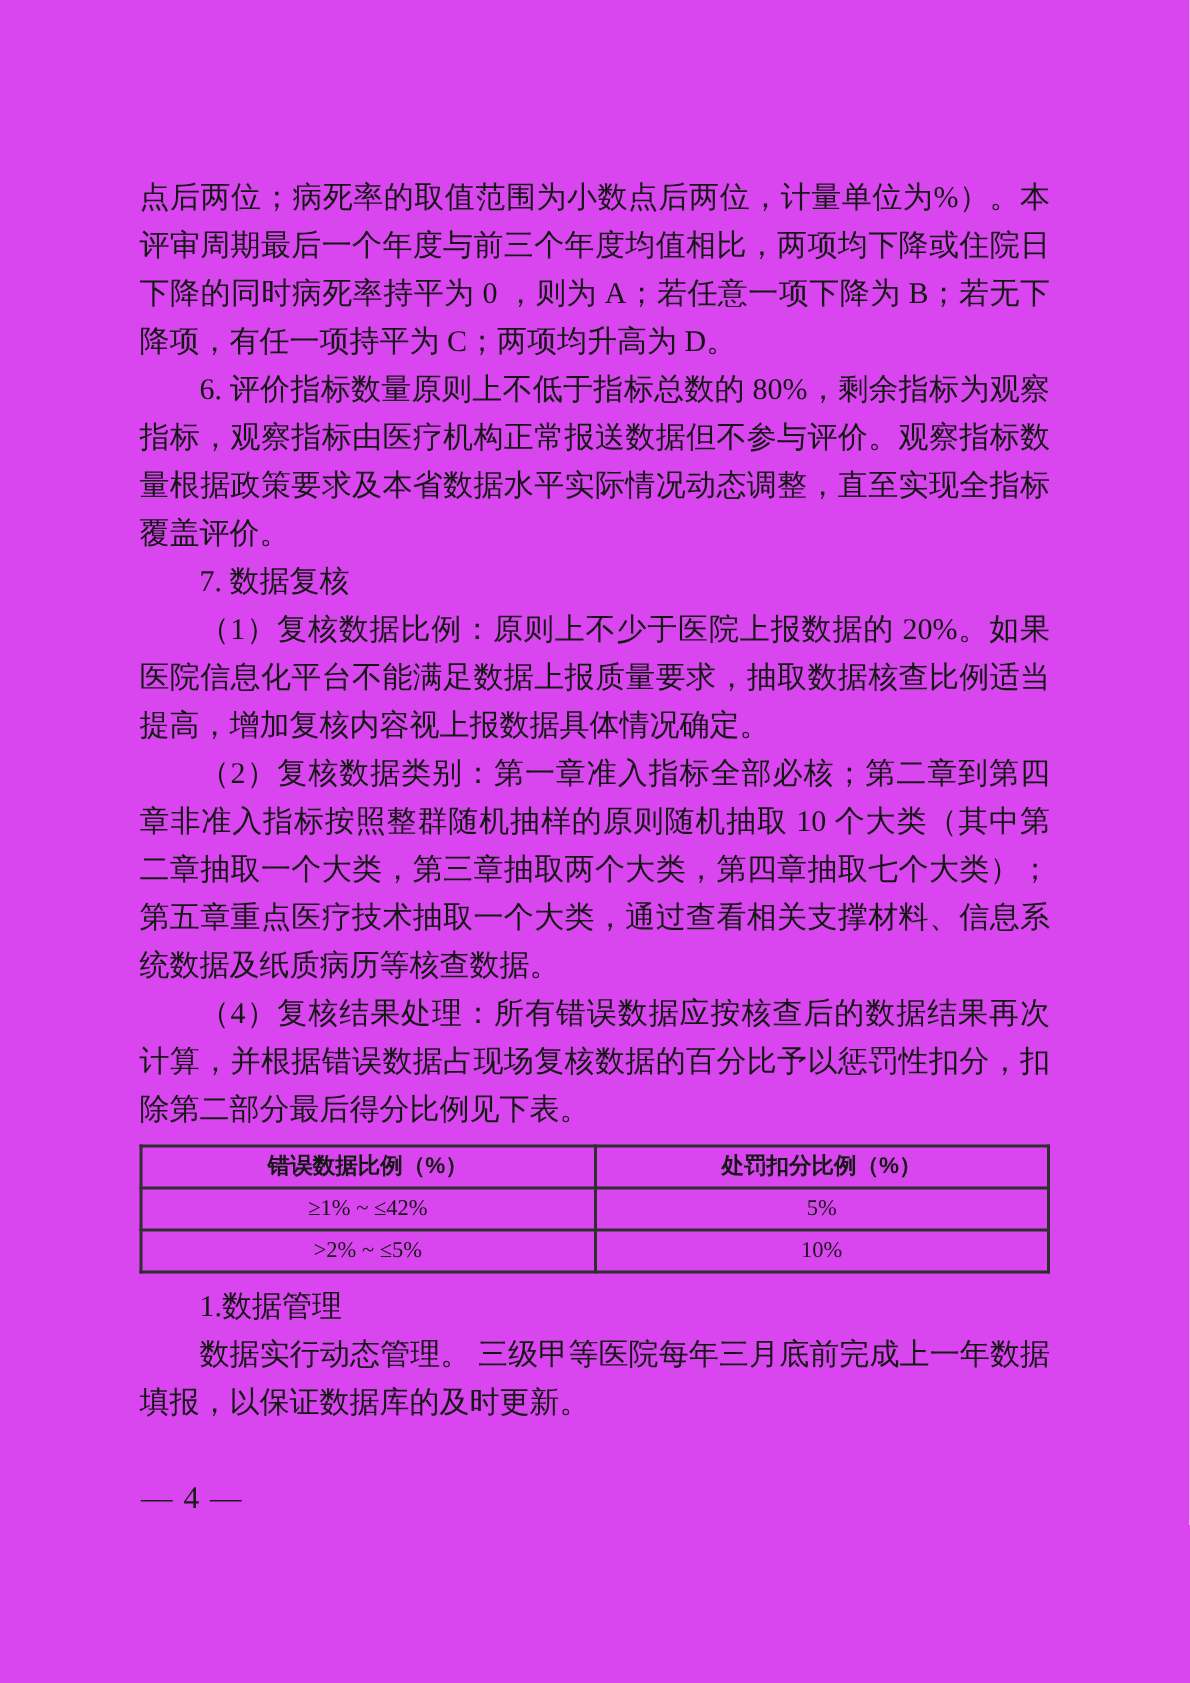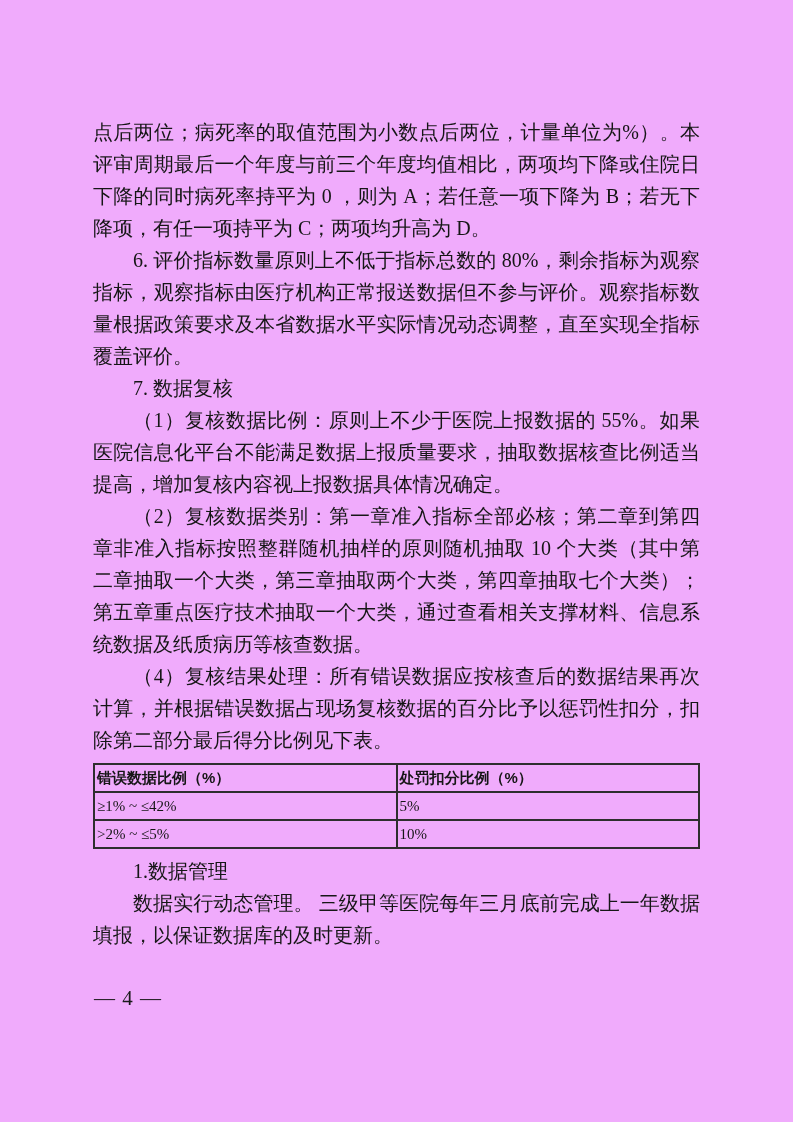--- a/index.html
+++ b/index.html
@@ -4,21 +4,21 @@
 <style>
   html, body {
     margin: 0;
     padding: 0;
     background: #ffffff;
   }
   .page {
     position: relative;
     width: 793px;
     height: 1122px;
-    background: #f0abfc;
+    background: #d946ef;
     font-family: "Liberation Serif", "DejaVu Serif", serif;
     color: #161616;
     overflow: hidden;
   }
   .content {
     position: absolute;
     left: 93px;
     top: 116px;
     width: 607px;
   }
@@ -35,21 +35,21 @@
   }
   table.penalty {
     width: 100%;
     table-layout: fixed;
     border-collapse: collapse;
     margin: 7px 0 6px 0;
   }
   table.penalty th,
   table.penalty td {
     border: 2px solid #2e2e2e;
-    text-align: left;
+    text-align: center;
     vertical-align: middle;
     font-size: 15px;
     line-height: 18px;
     padding: 3px 2px;
     height: 20px;
   }
   table.penalty th {
     font-weight: bold;
     font-family: "Liberation Sans", "DejaVu Sans", sans-serif;
     font-size: 15px;
@@ -69,21 +69,21 @@
 
 <div class="page">
   <div class="content">
 
     <p class="para">点后两位；病死率的取值范围为小数点后两位，计量单位为%）。本评审周期最后一个年度与前三个年度均值相比，两项均下降或住院日下降的同时病死率持平为 0 ，则为 A；若任意一项下降为 B；若无下降项，有任一项持平为 C；两项均升高为 D。</p>
 
     <p class="para indent">6. 评价指标数量原则上不低于指标总数的 80%，剩余指标为观察指标，观察指标由医疗机构正常报送数据但不参与评价。观察指标数量根据政策要求及本省数据水平实际情况动态调整，直至实现全指标覆盖评价。</p>
 
     <p class="para indent">7. 数据复核</p>
 
-    <p class="para indent">（1）复核数据比例：原则上不少于医院上报数据的 55%。如果医院信息化平台不能满足数据上报质量要求，抽取数据核查比例适当提高，增加复核内容视上报数据具体情况确定。</p>
+    <p class="para indent">（1）复核数据比例：原则上不少于医院上报数据的 20%。如果医院信息化平台不能满足数据上报质量要求，抽取数据核查比例适当提高，增加复核内容视上报数据具体情况确定。</p>
 
     <p class="para indent">（2）复核数据类别：第一章准入指标全部必核；第二章到第四章非准入指标按照整群随机抽样的原则随机抽取 10 个大类（其中第二章抽取一个大类，第三章抽取两个大类，第四章抽取七个大类）；第五章重点医疗技术抽取一个大类，通过查看相关支撑材料、信息系统数据及纸质病历等核查数据。</p>
 
     <p class="para indent">（4）复核结果处理：所有错误数据应按核查后的数据结果再次计算，并根据错误数据占现场复核数据的百分比予以惩罚性扣分，扣除第二部分最后得分比例见下表。</p>
 
     <table class="penalty">
       <thead>
         <tr>
           <th>错误数据比例（%）</th>
           <th>处罚扣分比例（%）</th>

